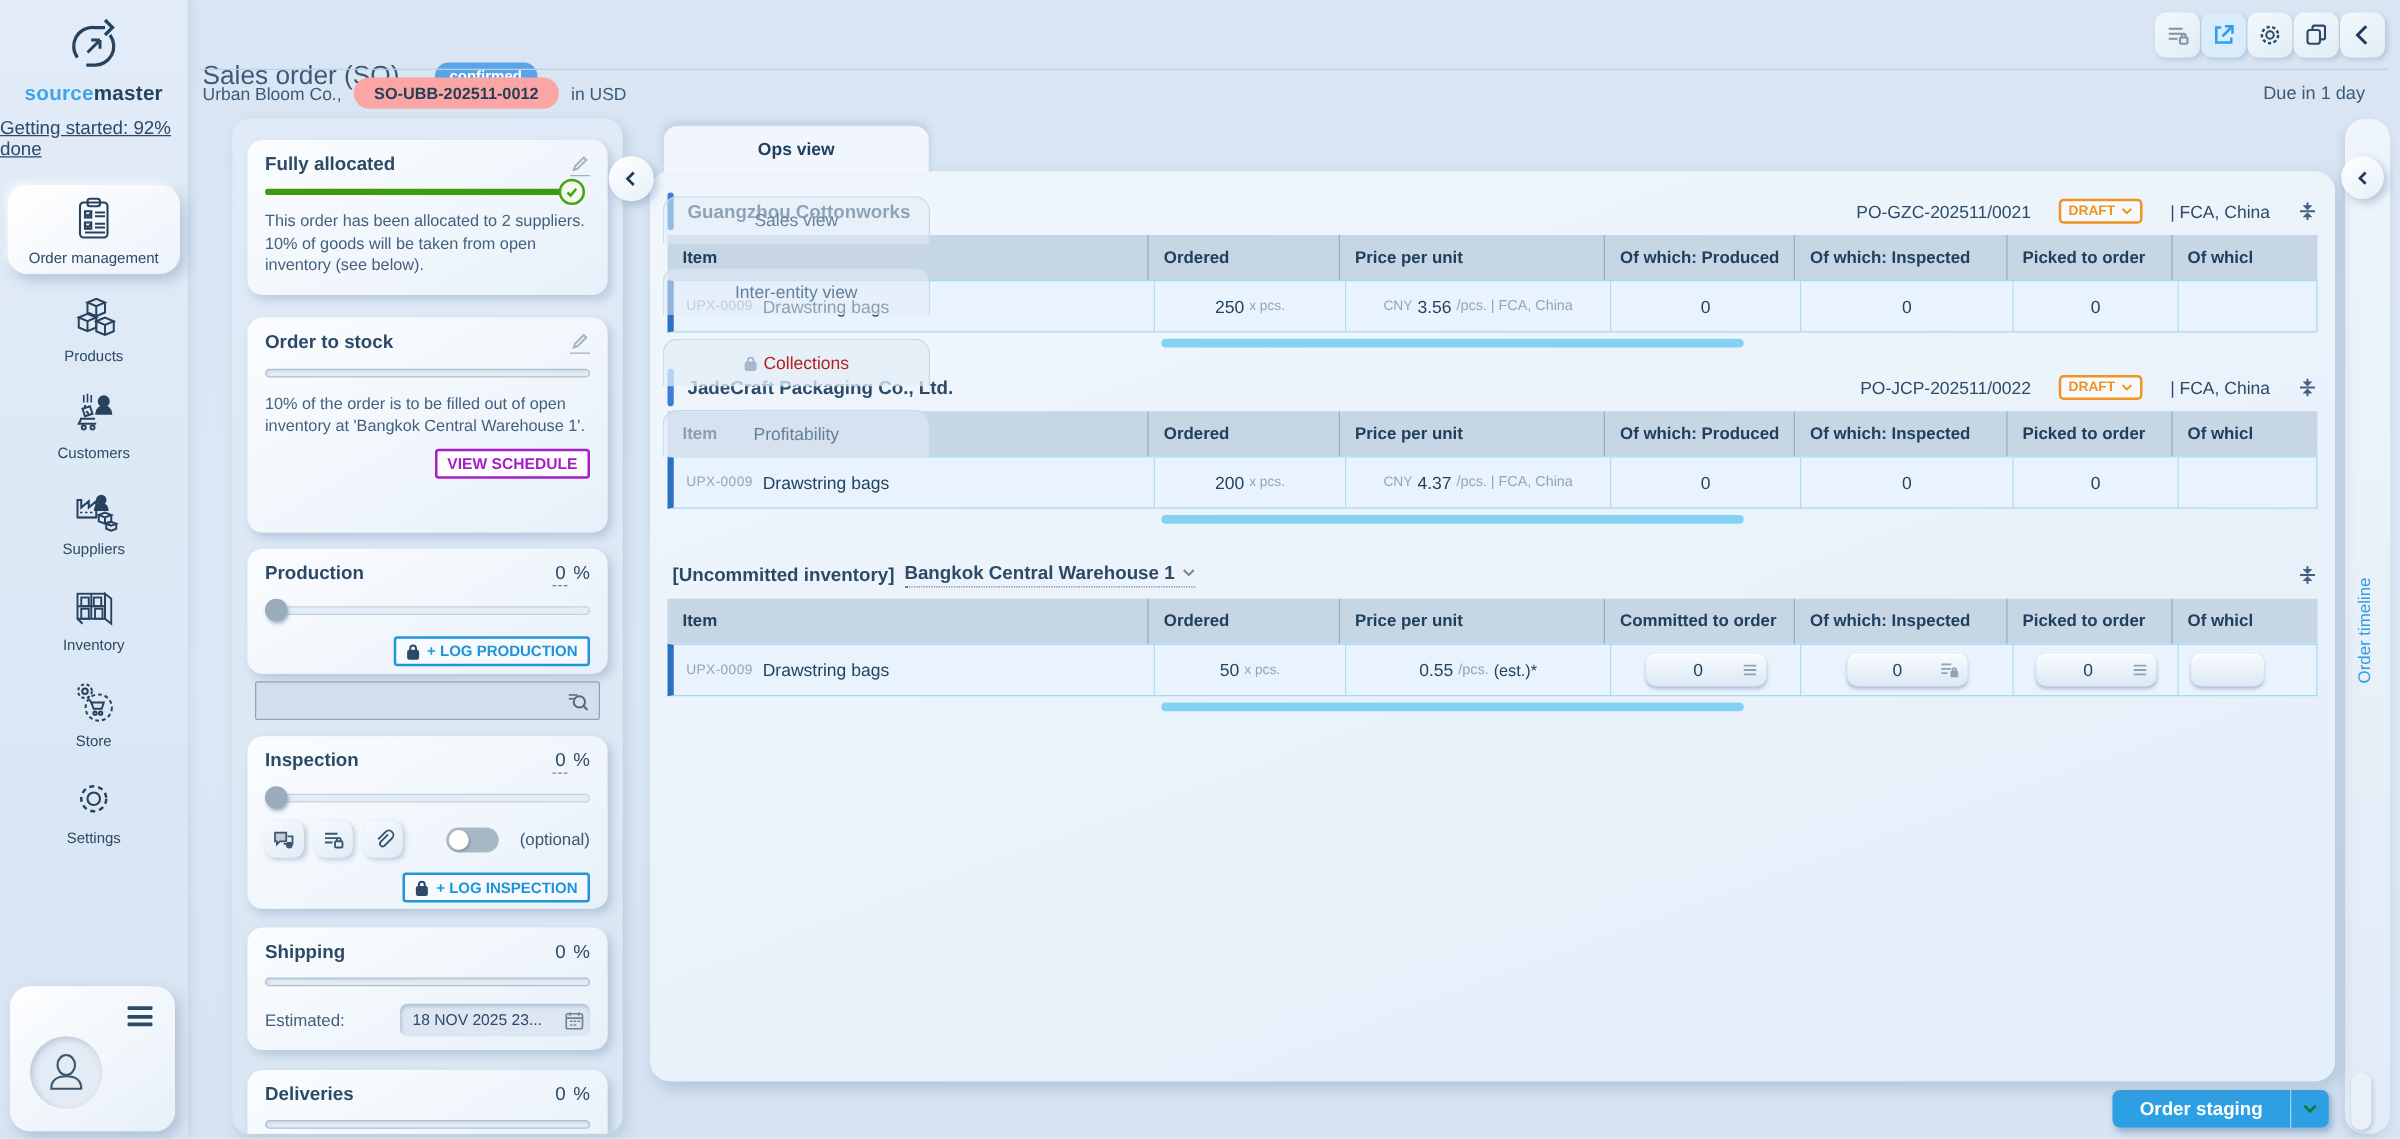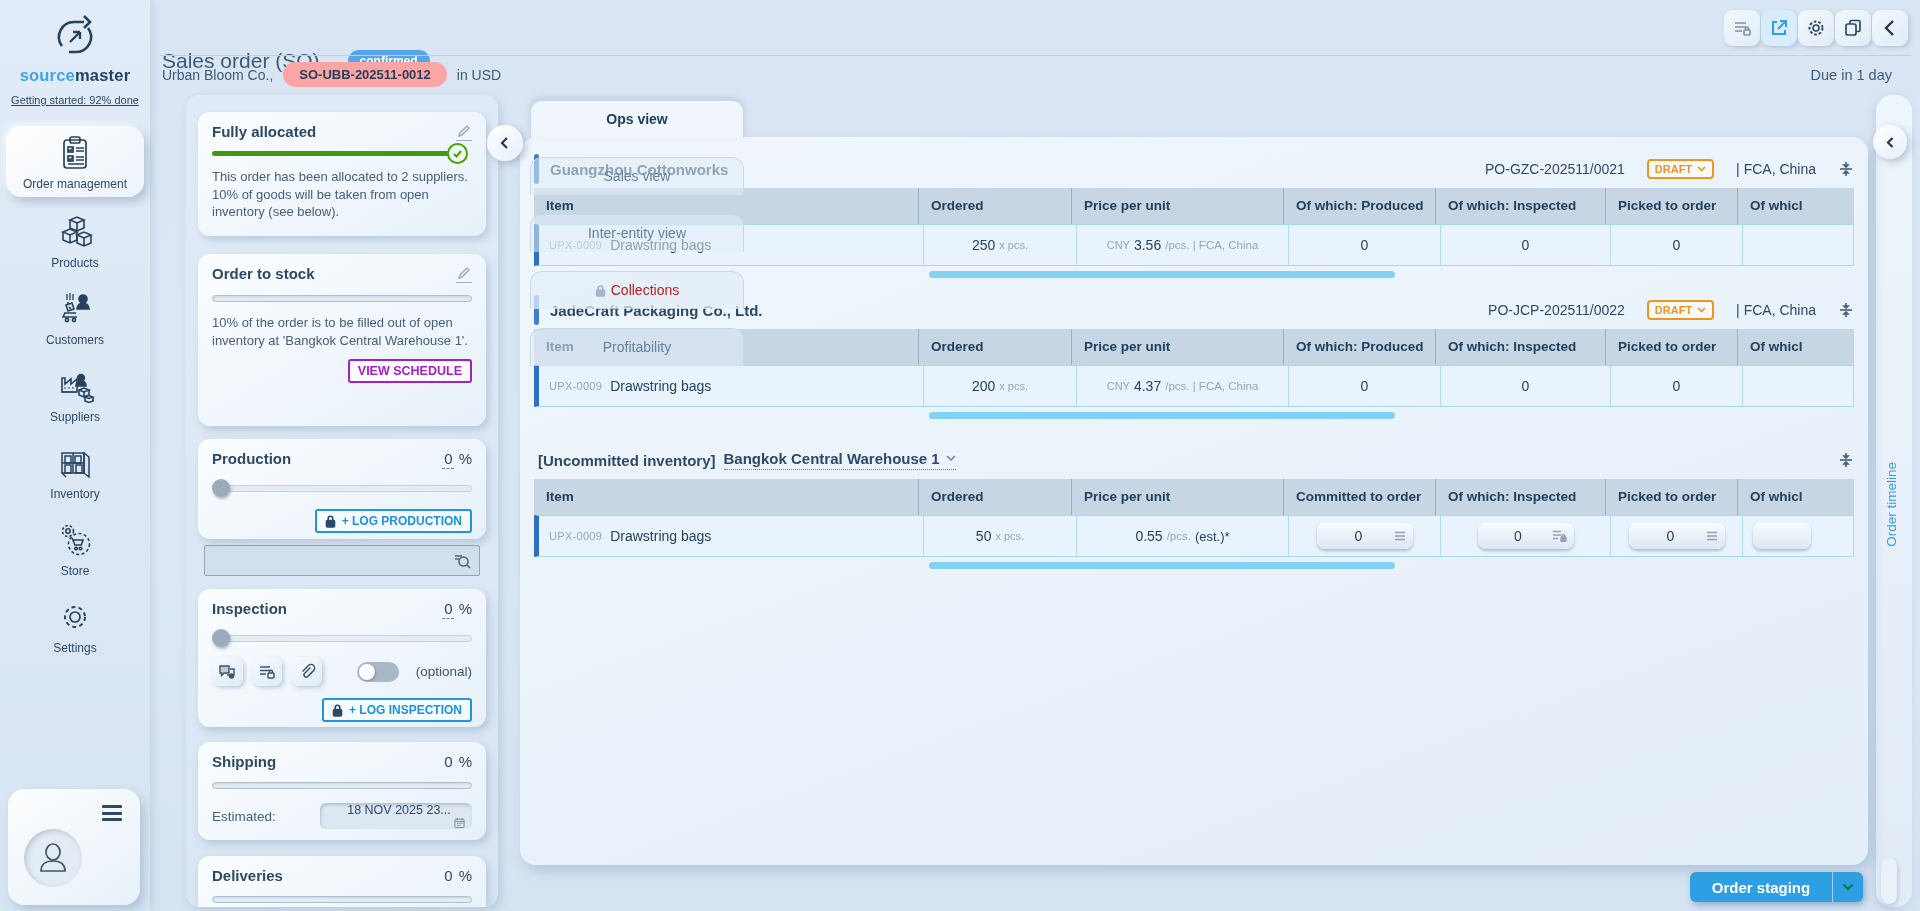--- a/index.html
+++ b/index.html
@@ -8,21 +8,21 @@
   body { background:linear-gradient(180deg,#d9e5f3 0%,#dce8f5 60%,#d6e3f2 100%); position:relative; color:#2c4a68; }
   svg { display:block; }
 
   
   .sidebar { position:absolute; left:0; top:0; width:150px; height:911px;
     background:linear-gradient(180deg,#e2ecf8,#d7e4f2); box-shadow:2px 0 8px rgba(130,155,185,.25);
     display:flex; flex-direction:column; align-items:center; }
   .brand { margin-top:10px; text-align:center; }
   .brand-name { font-size:16.5px; font-weight:bold; margin-top:2px; letter-spacing:.2px; }
   .brand-name .b1 { color:#3fa4e8; } .brand-name .b2 { color:#24435e; }
-  .getting-started { margin-top:9px; font-size:11px; color:#2c4a68; text-decoration:underline; cursor:pointer; }
+  .getting-started { margin-top:9px; font-size:15px; color:#2c4a68; text-decoration:underline; cursor:pointer; }
   .nav { margin-top:20px; width:100%; }
   .nav-item { width:100%; text-align:center; padding:7px 0 6px; margin-bottom:6px; cursor:pointer; }
   .nav-item svg { margin:0 auto; }
   .nav-label { font-size:12px; color:#2c4a68; margin-top:4px; }
   .nav-item.active { width:138px; margin:0 auto 8px; border-radius:16px;
     background:linear-gradient(145deg,#ffffff,#ecf3fb);
     box-shadow:4px 5px 10px rgba(120,145,175,.45), -2px -2px 6px rgba(255,255,255,.9); }
   .user-card { position:absolute; left:8px; bottom:6px; width:132px; height:116px; border-radius:16px;
     background:linear-gradient(145deg,#fdfeff,#e7f0f8); box-shadow:4px 5px 10px rgba(120,145,175,.4); }
   .burger { position:absolute; right:18px; top:16px; width:20px; cursor:pointer; }
@@ -81,21 +81,21 @@
   .tool-btn { width:31px; height:29px; border-radius:8px; display:grid; place-items:center; cursor:pointer;
     background:linear-gradient(145deg,#f5fafe,#e1ebf5); box-shadow:2px 2px 4px rgba(110,140,175,.4); }
   .toggle { margin-left:26px; width:42px; height:20px; border-radius:10px; background:#a9b8c5; position:relative; cursor:pointer; }
   .toggle .tknob { position:absolute; left:2px; top:2px; width:16px; height:16px; border-radius:50%; background:#fdfdfd;
     box-shadow:1px 1px 2px rgba(80,100,125,.5); }
   .opt-label { font-size:13.5px; color:#3c5770; margin-left:8px; }
   .ship-row { display:flex; align-items:center; margin-top:14px; }
   .ship-label { font-size:13.5px; color:#44607c; }
   .date-field { margin-left:auto; width:152px; height:26px; border-radius:6px; background:#dce7f2;
     box-shadow:inset 1px 2px 3px rgba(120,145,175,.45); display:flex; align-items:center;
-    font-size:12.5px; color:#2c4a68; padding:0 4px 0 10px; cursor:pointer;flex-direction:column; }
+    font-size:12.5px; color:#2c4a68; padding:0 4px 0 10px; cursor:pointer; }
   .date-field svg { margin-left:auto; }
   .panel-collapse { position:absolute; left:487px; top:125px; width:36px; height:36px; border-radius:50%;
     background:linear-gradient(145deg,#ffffff,#e7f0f9); box-shadow:3px 3px 7px rgba(110,140,175,.45);
     display:grid; place-items:center; cursor:pointer; z-index:5; }
 
   
   .tabs { position:absolute; left:530px; top:100px; display:flex; gap:19px; z-index:2;flex-direction:column; }
   .tab { width:214px; height:38px; line-height:36px; text-align:center; font-size:14px; color:#64809b;
     border:1px solid #c9d9e8; border-bottom:none; border-radius:12px 12px 0 0;
     background:rgba(226,237,247,.55); cursor:pointer; }

